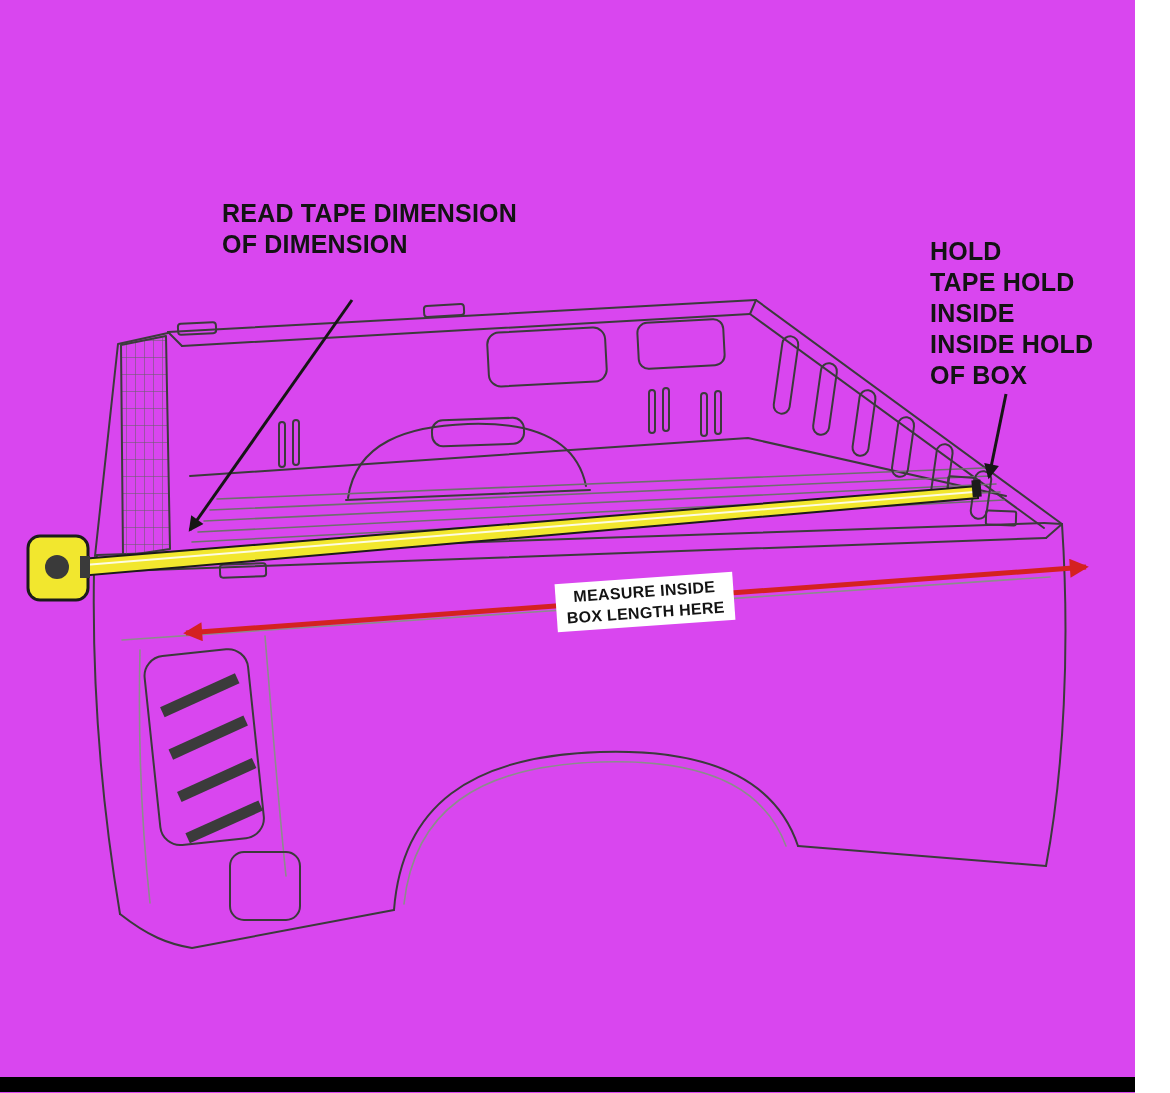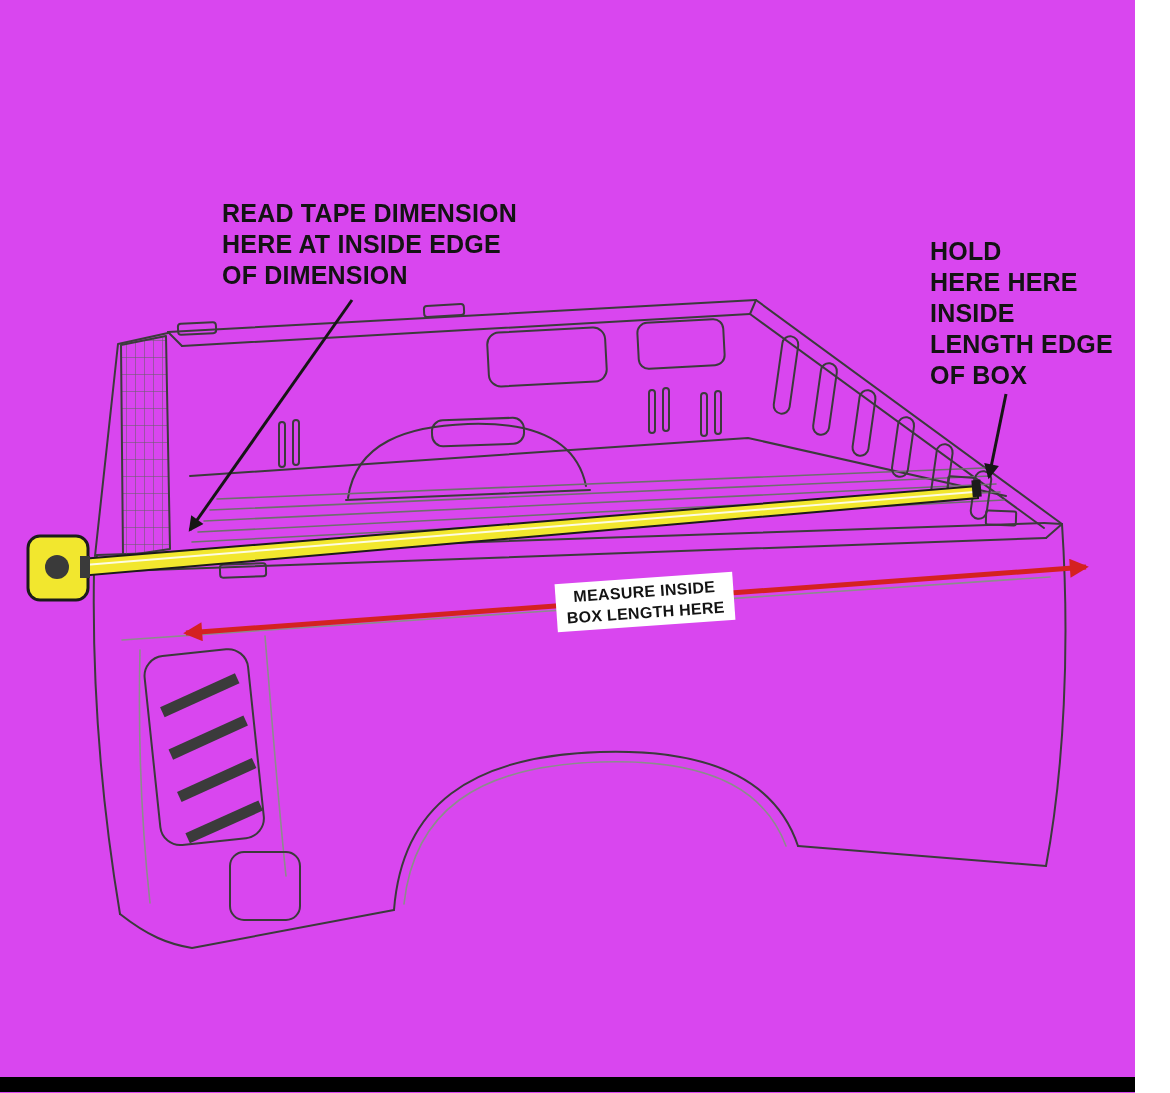--- a/index.html
+++ b/index.html
@@ -132,29 +132,28 @@
     </g>
 
     <path d="M352 300 L190 530" stroke="#161616" stroke-width="3" fill="none" marker-end="url(#mBlack)"></path>
     <path d="M1006 394 L989 477" stroke="#161616" stroke-width="3" fill="none" marker-end="url(#mBlack)"></path>
 
     <rect x="0" y="1077" width="1170" height="15" fill="#000000"></rect>
   </svg>
 
   <div class="label read">
     <div>READ TAPE DIMENSION</div>
-    <div>HERE AT INSIDE EDGE</div>
     <div>OF DIMENSION</div>
   </div>
 
   <div class="label hold">
     <div>HOLD</div>
-    <div>HERE HERE</div>
+    <div>TAPE HOLD</div>
     <div>INSIDE</div>
-    <div>LENGTH EDGE</div>
+    <div>INSIDE HOLD</div>
     <div>OF BOX</div>
   </div>
 
   <div class="measure">
     <div>MEASURE INSIDE</div>
     <div>BOX LENGTH HERE</div>
   </div>
 
 </div>
 

